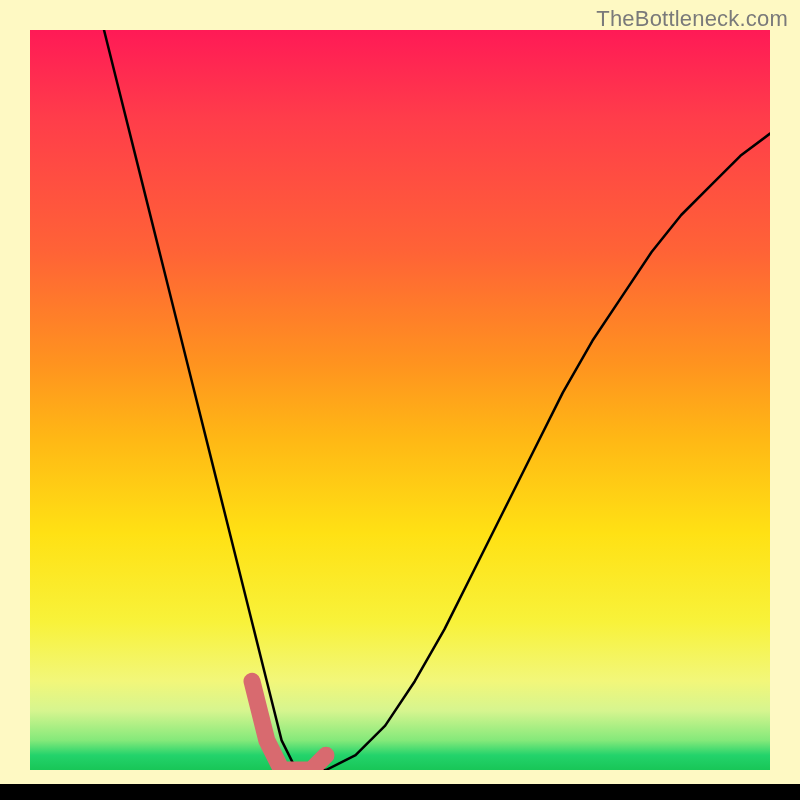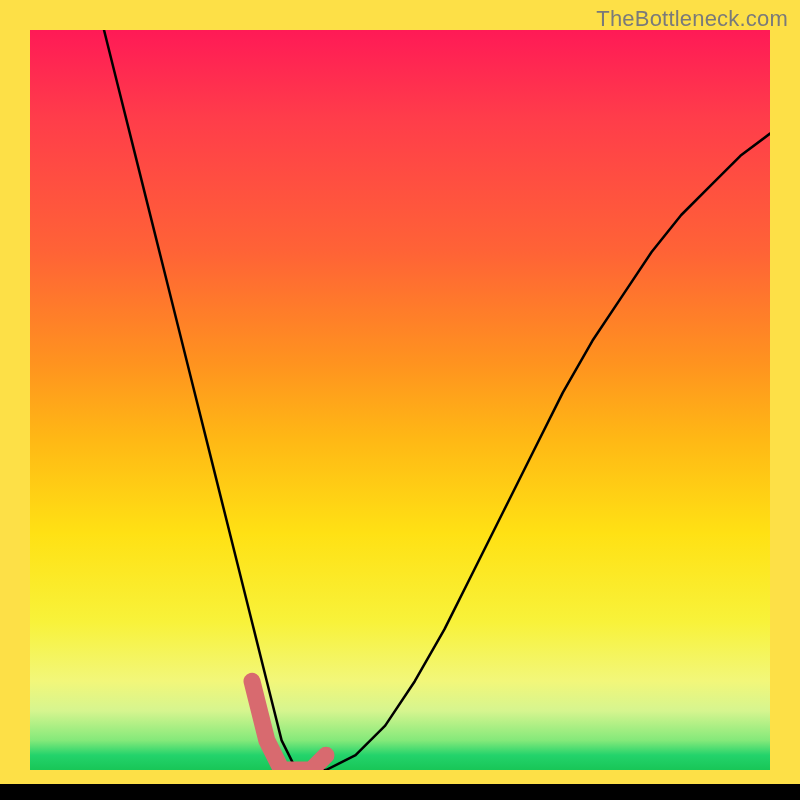--- a/index.html
+++ b/index.html
@@ -8,21 +8,21 @@
     width: 800px;
     height: 800px;
     overflow: hidden;
     background: #000;
     font-family: Arial, Helvetica, sans-serif;
   }
   .frame {
     position: relative;
     width: 800px;
     height: 784px;
-    background: #fde047;
+    background: #fef9c3;
   }
   .plot-area {
     position: absolute;
     left: 30px;
     top: 30px;
     width: 740px;
     height: 740px;
     
     background: linear-gradient(
       to bottom,

